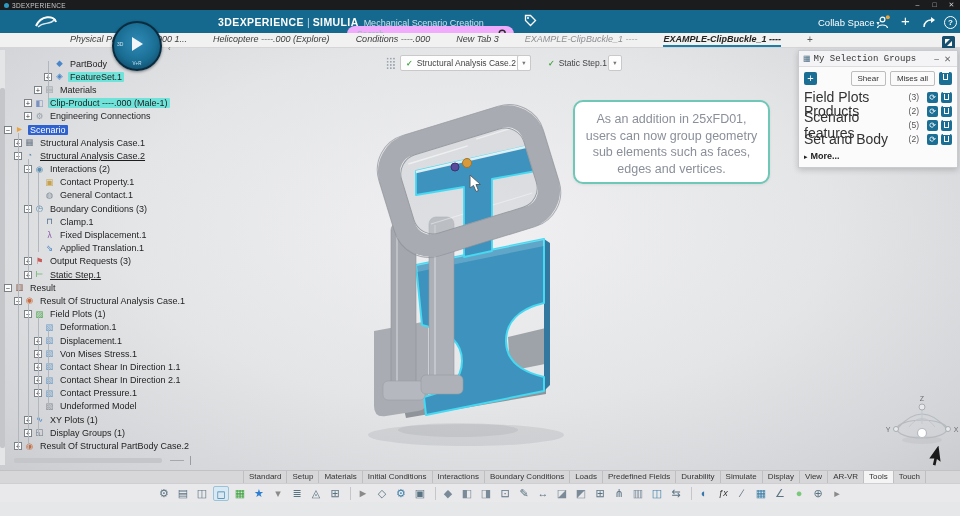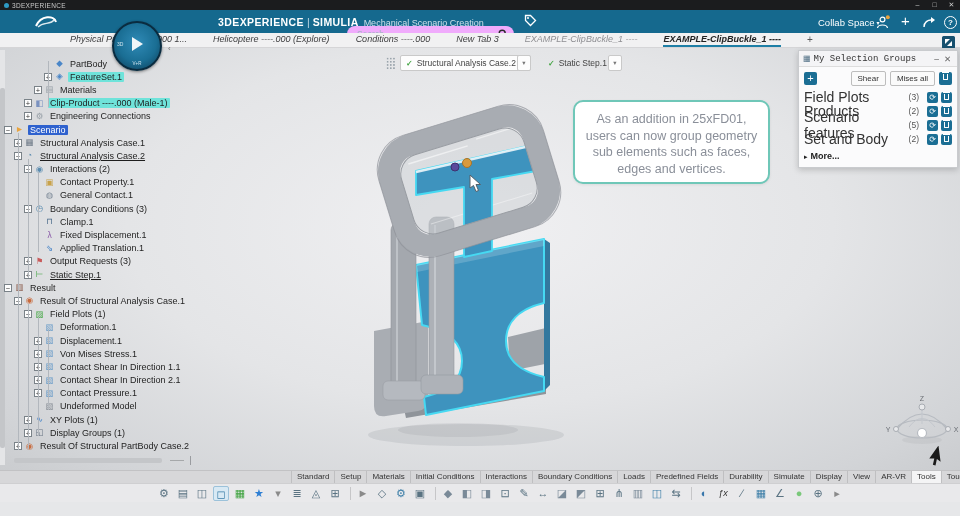--- a/index.html
+++ b/index.html
@@ -105,21 +105,21 @@
   .p-more .m-caret{font-size:7px;margin-right:3px;}
   .p-more b{font-weight:700;}
   
   .triad{position:absolute;left:885px;top:348px;}
   .cursor-br{position:absolute;left:928px;top:398px;}
   .model{position:absolute;left:358px;top:47px;}
   
   .ribbon-tabs{position:absolute;left:0;top:470px;width:960px;height:13px;background:#D7D7D9;border-top:1px solid #C2C2C4;
     display:flex;padding-left:243px;box-sizing:border-box;}
   .rtab{font-size:8px;color:#333;line-height:12px;padding:0 5px;border-right:1px solid #BFBFC1;white-space:nowrap;cursor:default;}
-  .rtab:first-child{border-left:1px solid #BFBFC1;margin-left:48px;}
+  .rtab:first-child{border-left:1px solid #BFBFC1;}
   .rtab.active{background:#F4F4F5;}
   
   .icon-toolbar{position:absolute;left:0;top:483px;width:960px;height:19px;background:#E9E9EB;border-top:1px solid #CFCFD1;
     display:flex;align-items:center;padding-left:156px;box-sizing:border-box;}
   .ticon{width:16px;height:15px;font-size:11px;line-height:15px;text-align:center;margin-right:3px;color:#54707E;cursor:default;flex:0 0 auto;}
   .ticon.fx{font-style:italic;font-size:9px;}
   .ticon.active{background:#D8E9F4;border:1px solid #9CC2DA;border-radius:2px;box-sizing:border-box;}
   .tsep{width:1px;height:13px;background:#C6C6C8;margin:0 4px;flex:0 0 auto;}
   
   .status-bar{position:absolute;left:0;top:502px;width:960px;height:14px;background:#F8F8F9;border-top:1px solid #DBDBDD;box-sizing:border-box;}

